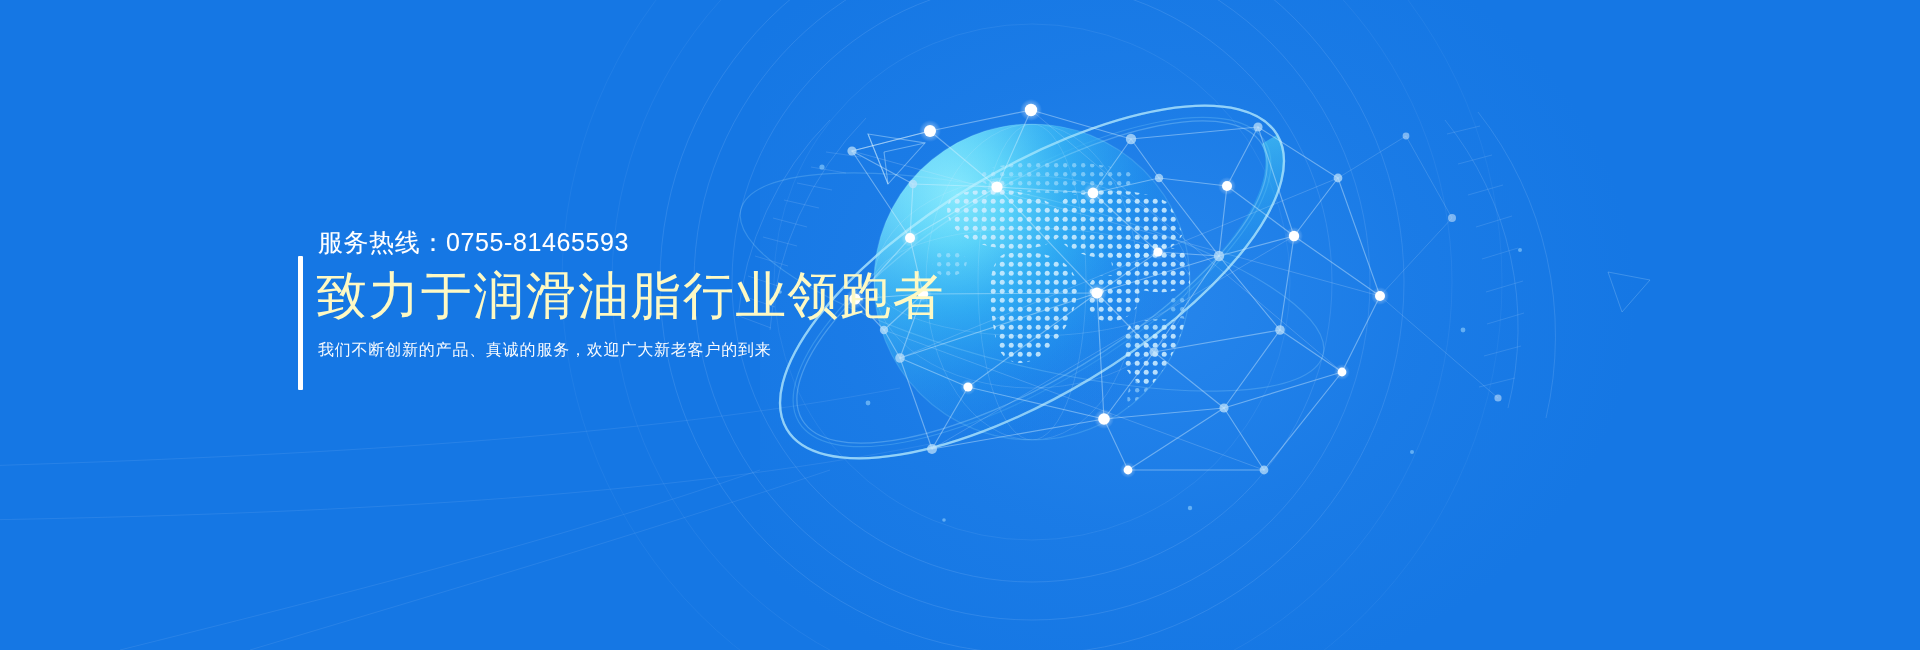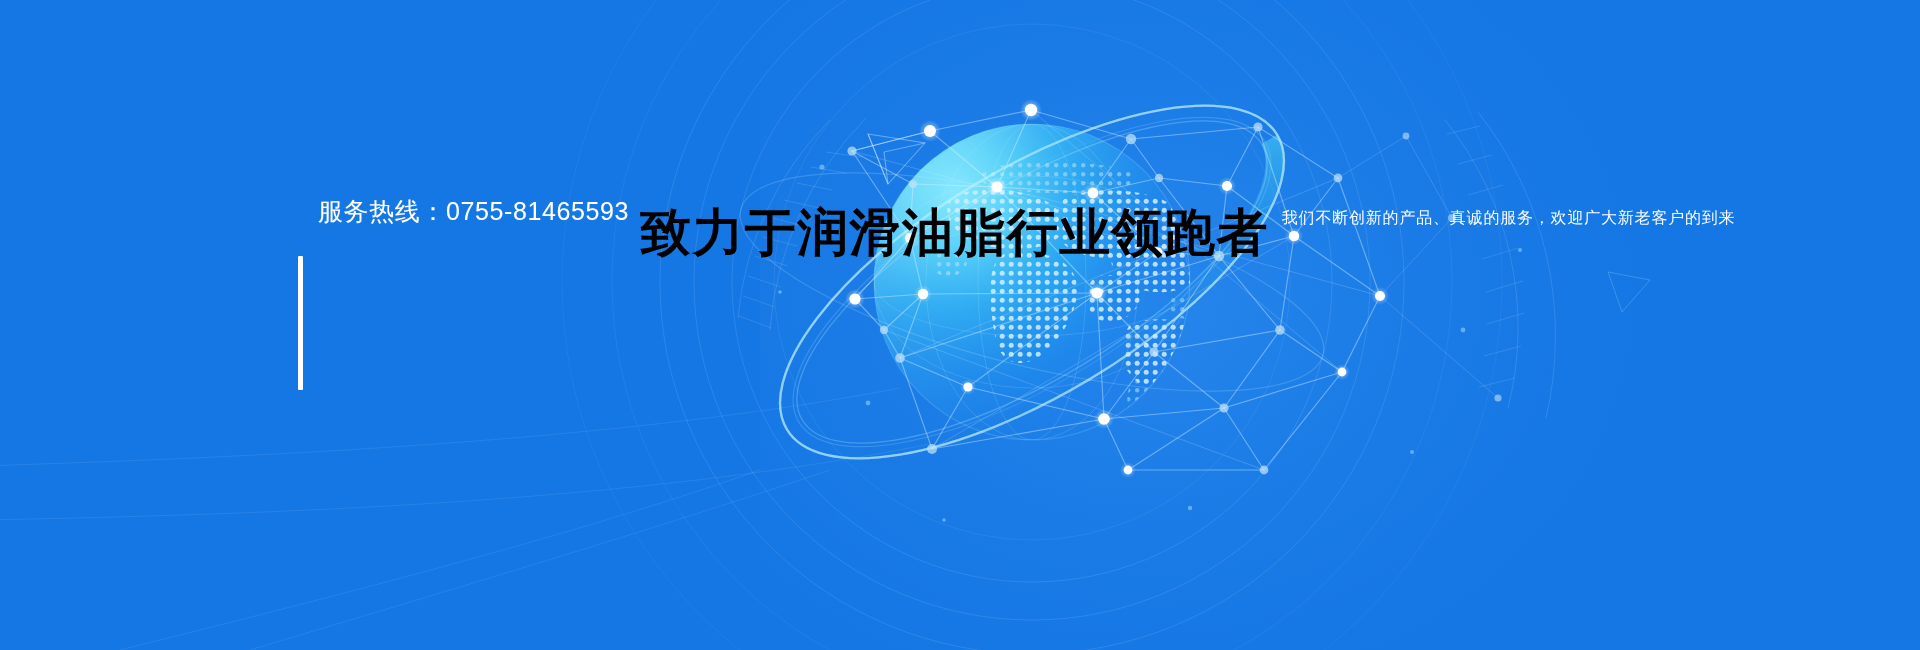--- a/index.html
+++ b/index.html
@@ -39,21 +39,21 @@
   }
 
   
   .text-block {
     position:absolute;
     left:253px;
     top:196px;
     height:196px;
     padding-left:52px;
     display:flex;
-    flex-direction:row;
+    flex-direction:column;
     justify-content:center;
   }
   .accent-bar {
     position:absolute;
     left:45px;
     top:60px;
     width:5px;
     height:134px;
     background:#ffffff;
     border-radius:1px;
@@ -62,23 +62,23 @@
     color:#ffffff;
     font-size:25px;
     font-weight:400;
     letter-spacing:0.6px;
     line-height:1.25;
     white-space:nowrap;
     margin-left:13px;
     text-shadow:0 0 1px rgba(255,255,255,0.25);
   }
   .headline {
-    color:#000000;
+    color:#fef9c3;
     font-size:51px;
-    font-weight:700;
+    font-weight:400;
     letter-spacing:1.4px;
     line-height:1.28;
     white-space:nowrap;
     margin-left:11px;
     margin-top:4px;
   }
   .subline {
     color:#ffffff;
     font-size:16px;
     font-weight:400;

